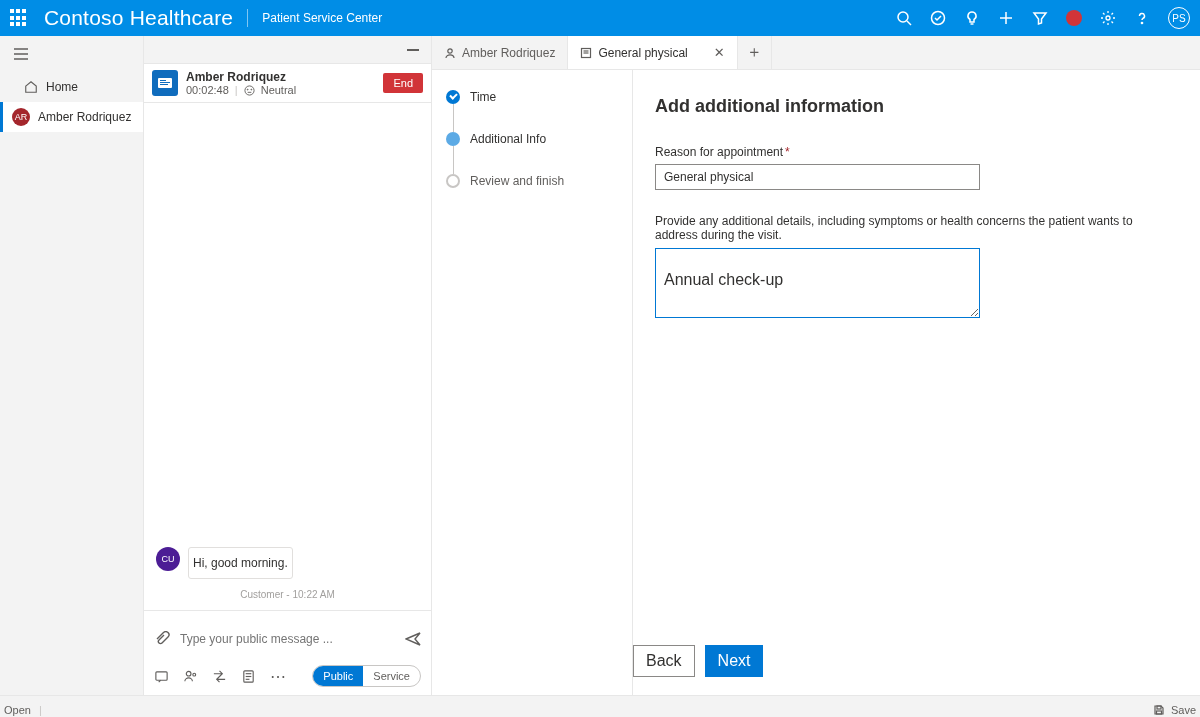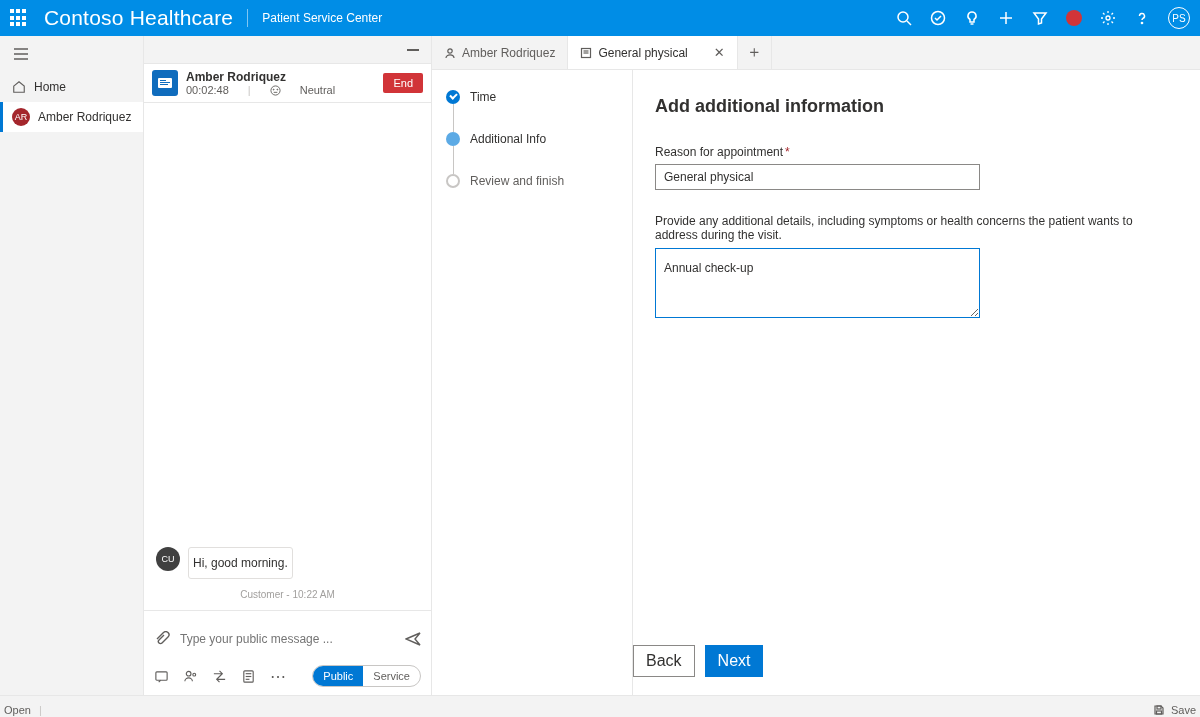--- a/index.html
+++ b/index.html
@@ -17,42 +17,42 @@
 .topbar .tools .dot { border-radius: 50%; background: #D13438; }
 .topbar .avatar-initials { width: 22px; height: 22px; border: 1px solid #fff; border-radius: 50%; display: flex; align-items: center; justify-content: center; font-size: 10px; }
 
 
 .body { display: flex; height: calc(717px - 36px - 22px); }
 
 
 .leftnav { width: 144px; background: #F3F3F3; border-right: 1px solid #E7E7E7; }
 .leftnav .ham { height: 36px; display: flex; align-items: center; padding-left: 14px; cursor: pointer; }
 .leftnav .ham svg { width: 14px; height: 12px; }
-.leftnav .item { height: 30px; display: flex; align-items: center; padding-left: 12px; font-size: 12px; color: #323130; cursor: pointer; gap: 8px; }
+.leftnav .item { height: 30px; display: flex; align-items: center; padding-left: 24px; font-size: 12px; color: #323130; cursor: pointer; gap: 8px; }
 .leftnav .item.active { background: #fff; border-left: 3px solid #0078D4; padding-left: 9px; }
 .leftnav .item .av { width: 18px; height: 18px; border-radius: 50%; background: #A4262C; color: #fff; font-size: 9px; display: flex; align-items: center; justify-content: center; }
 .leftnav .item svg { width: 14px; height: 14px; stroke: #605E5C; }
 
 
 .chatcol { width: 288px; display: flex; flex-direction: column; border-right: 1px solid #E7E7E7; background:#fff;}
 .chatcol .mini { height: 28px; display: flex; justify-content: flex-end; align-items:center; padding-right: 12px; background:#F3F3F3; border-bottom:1px solid #E7E7E7;}
 .chatcol .mini span{ width:12px; height:2px; background:#605E5C; display:block;}
 .chatcol .sesshdr { display:flex; align-items:center; padding:6px 8px; border-bottom:1px solid #E7E7E7;}
 .chatcol .sesshdr .sq { width:26px;height:26px;background:#0F6CBD;border-radius:3px;display:flex;align-items:center;justify-content:center;margin-right:8px;}
 .chatcol .sesshdr .sq svg{width:16px;height:12px;}
 .chatcol .sesshdr .meta { flex:1; font-size:11px; color:#605E5C; }
 .chatcol .sesshdr .meta b{ font-size:12px; color:#323130; font-weight:600;}
-.chatcol .sesshdr .meta .row2{display:flex;align-items:center;gap:19px;}
+.chatcol .sesshdr .meta .row2{display:flex;align-items:center;gap:6px;}
 .chatcol .sesshdr .meta .row2 .sep{color:#C8C6C4;}
 .chatcol .sesshdr .meta svg{width:11px;height:11px;}
 .chatcol .sesshdr .end { background:#D13438;color:#fff;font-size:11px;padding:4px 10px;border-radius:2px;border:none;cursor:pointer;}
 
 .chatcol .msgs{ flex:1; display:flex; flex-direction:column; justify-content:flex-end; padding:10px 12px;}
 .chatcol .bubble-row{display:flex;align-items:flex-start;gap:8px;margin-bottom:6px;}
-.chatcol .bubble-row .bav{width:24px;height:24px;border-radius:50%;background:#404040;color:#fff;font-size:9px;display:flex;align-items:center;justify-content:center;flex-shrink:0;}
+.chatcol .bubble-row .bav{width:24px;height:24px;border-radius:50%;background:#4c1d95;color:#fff;font-size:9px;display:flex;align-items:center;justify-content:center;flex-shrink:0;}
 .chatcol .bubble{background:#fff;border:1px solid #E1DFDD;border-radius:3px;padding:8px 4px;font-size:12px;color:#323130;}
 .chatcol .bubble-meta{font-size:10px;color:#A19F9D;text-align:center;margin-top:4px;}
 
 .chatcol .compose{border-top:1px solid #E7E7E7;padding:8px 10px;}
 .chatcol .compose .row1{display:flex;align-items:center;gap:10px;height:40px;}
 .chatcol .compose .row1 input{flex:1;border:none;outline:none;font-size:12px;color:#605E5C;}
 .chatcol .compose .row1 svg{width:16px;height:16px;stroke:#605E5C;cursor:pointer;}
 .chatcol .compose .row2{display:flex;align-items:center;gap:14px;padding-top:6px;}
 .chatcol .compose .row2 svg{width:15px;height:15px;stroke:#605E5C;cursor:pointer;}
 .chatcol .compose .toggle{margin-left:auto;display:flex;border:1px solid #C8C6C4;border-radius:12px;overflow:hidden;font-size:11px;}
@@ -82,21 +82,21 @@
 .steps .todo .dot{background:#fff;border:2px solid #C8C6C4;}
 .steps .todo{color:#605E5C;}
 .steps-border{width:1px;background:#E7E7E7;}
 
 .form{flex:1;padding:26px 22px;position:relative;}
 .form h2{font-size:18px;font-weight:600;color:#323130;margin-bottom:28px;}
 .form label{display:block;font-size:12px;color:#323130;margin-bottom:5px;}
 .form label .req{color:#A4262C;margin-left:2px;}
 .form input[type=text]{width:325px;border:1px solid #8A8886;padding:5px 8px;font-size:12px;color:#323130;outline:none;}
 .form .desc{font-size:12px;color:#323130;margin:24px 0 6px;}
-.form textarea{width:325px;height:70px;border:1px solid #0078D4;padding:12px 8px;font-size:12px;color:#323130;outline:none;resize:both;}
+.form textarea{width:325px;height:70px;border:1px solid #0078D4;padding:22px 8px;font-size:16px;color:#323130;outline:none;resize:both;}
 .form .btns{position:absolute;bottom:18px;left:0;display:flex;gap:10px;}
 .form .btns button{font-size:16px;padding:6px 12px;border-radius:0;cursor:pointer;}
 .form .btns .back{background:#fff;border:1px solid #8A8886;color:#323130;}
 .form .btns .next{background:#0078D4;border:1px solid #0078D4;color:#fff;}
 
 
 .statusbar{height:28px;background:#F3F3F3;border-top:1px solid #E7E7E7;display:flex;align-items:center;padding:0 4px;font-size:11px;color:#605E5C;}
 .statusbar .right{margin-left:auto;display:flex;align-items:center;gap:6px;cursor:pointer;}
 .statusbar .right svg{width:12px;height:12px;}
 .statusbar .sep{color:#C8C6C4;margin:0 8px;}

